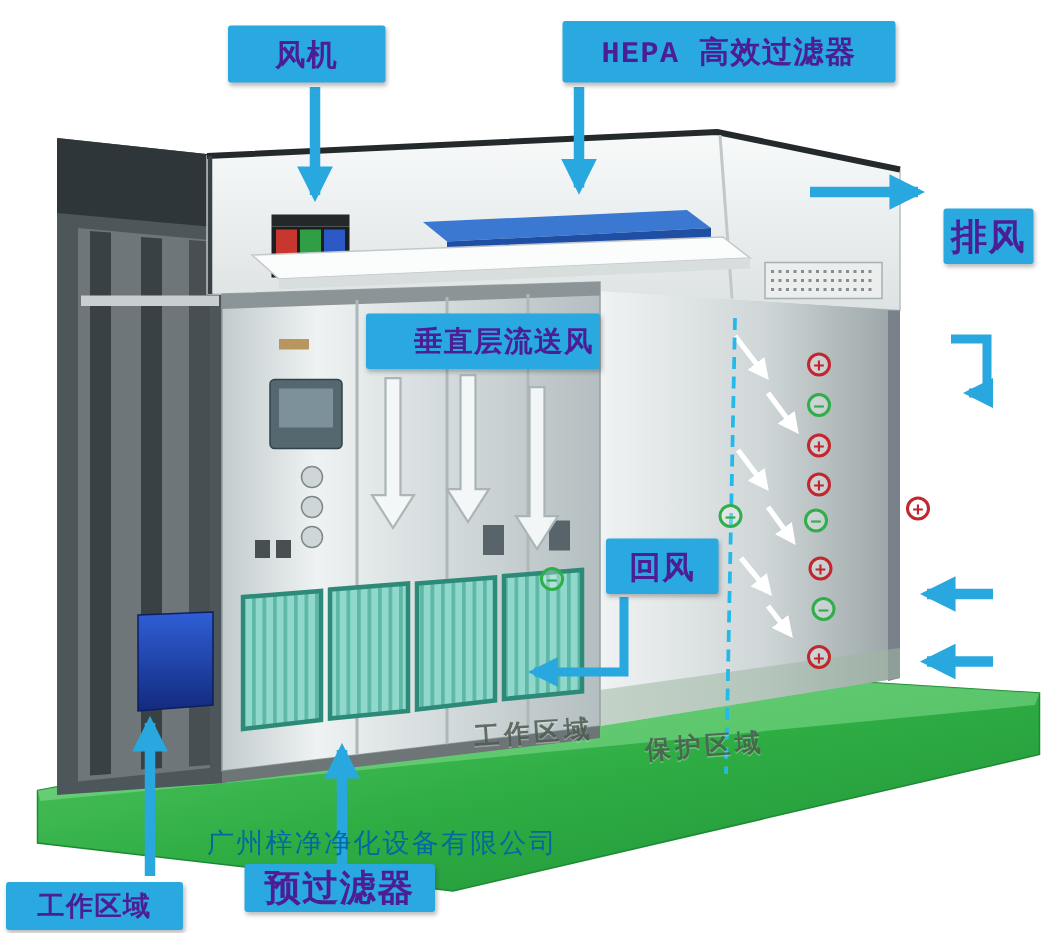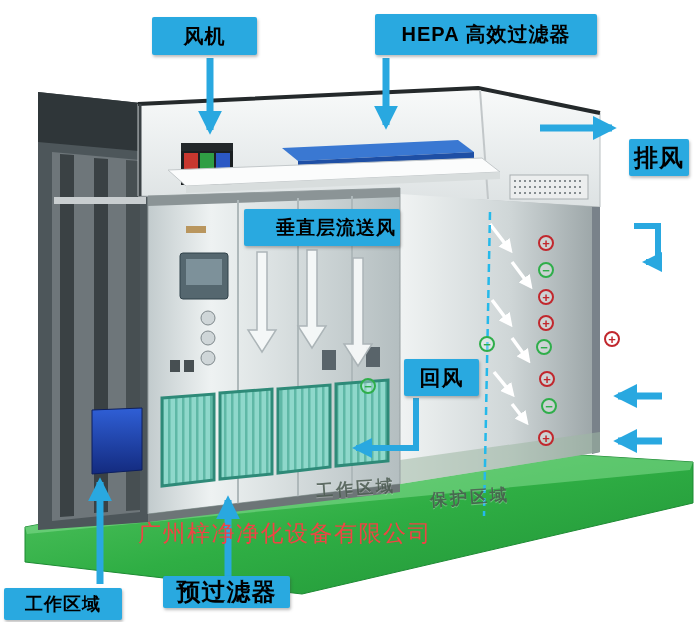--- a/index.html
+++ b/index.html
@@ -1,36 +1,36 @@
 <!DOCTYPE html>
 <html><head>
 <meta charset="utf-8">
 <style>
   *{box-sizing:border-box;margin:0;padding:0;}
   body{font-family:"Liberation Sans","DejaVu Sans",sans-serif;background:#ffffff;}
   .stage{position:relative;width:700px;height:622px;background:#ffffff;overflow:hidden;}
   .stage svg{position:absolute;left:0;top:0;}
 
   .plabel{position:absolute;display:flex;align-items:center;justify-content:center;
-          background:#29a9e0;color:#000000;font-weight:bold;border-radius:2px;
-          box-shadow:1px 2px 3px rgba(60,60,60,.35);letter-spacing:1px;white-space:nowrap;}
+          background:#29a9e0;color:#4c1d95;font-weight:bold;border-radius:2px;
+          box-shadow:1px 2px 3px rgba(60,60,60,.35);letter-spacing:1px;white-space:nowrap;font-family:Liberation Mono, monospace;}
   #lbl-fan{left:152px;top:17px;width:105px;height:38px;font-size:20px;}
   #lbl-hepa{left:375px;top:14px;width:222px;height:41px;font-size:20px;}
   #lbl-exhaust{left:629px;top:139px;width:60px;height:37px;font-size:24px;}
   #lbl-vertical{left:244px;top:209px;width:156px;height:37px;font-size:19px;padding-left:28px;}
   #lbl-return{left:404px;top:359px;width:75px;height:37px;font-size:21px;}
   #lbl-medium{left:4px;top:588px;width:118px;height:32px;font-size:18px;}
   #lbl-pre{left:163px;top:576px;width:127px;height:32px;font-size:24px;}
 
   .zone{position:absolute;font-weight:bold;font-size:17px;color:#4d5c52;letter-spacing:3px;
         opacity:.85;text-shadow:0 1px 0 rgba(255,255,255,.35);transform:rotate(-4deg);white-space:nowrap;}
   #zone-work{left:316px;top:477px;}
   #zone-protect{left:430px;top:486px;}
 
-  .watermark{position:absolute;left:138px;top:518px;font-size:23px;color:#ef4444;
+  .watermark{position:absolute;left:138px;top:550px;font-size:18px;color:#0369a1;
              letter-spacing:1.5px;white-space:nowrap;}
 
   .symlayer{position:absolute;left:0;top:0;width:700px;height:622px;pointer-events:none;}
   .sym{position:absolute;width:16px;height:16px;margin-left:-8px;margin-top:-8px;border-radius:50%;
        display:flex;align-items:center;justify-content:center;font-size:13px;font-weight:bold;
        line-height:1;background:rgba(255,255,255,.28);}
   .sym.plus{border:2px solid #c1272d;color:#c1272d;}
   .sym.minus{border:2px solid #2fae4a;color:#2fae4a;}
 </style>
 </head>

